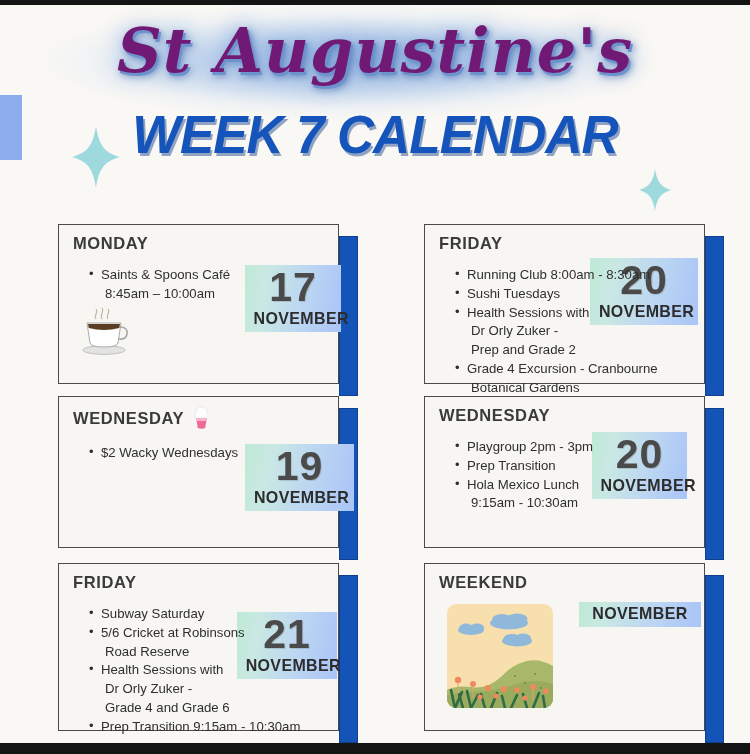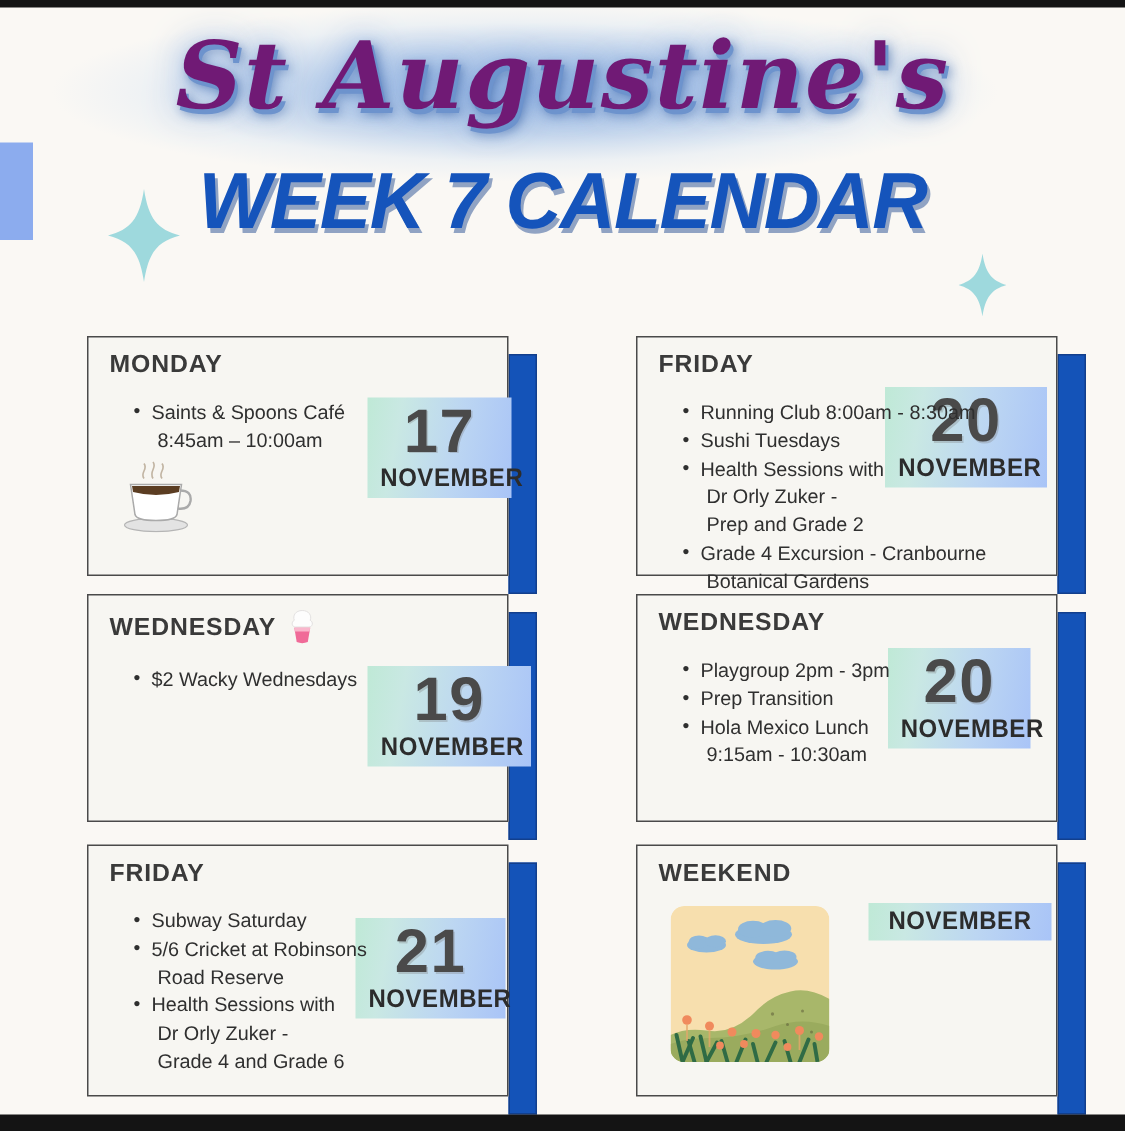--- a/index.html
+++ b/index.html
@@ -424,20 +424,21 @@
             <div class="day-title">
               <span>FRIDAY</span>
             </div>
             <ul class="events">
               <li class="bulleted">Subway Saturday</li>
               <li class="bulleted">5/6 Cricket at Robinsons</li>
               <li class="cont">Road Reserve</li>
               <li class="bulleted">Health Sessions with</li>
               <li class="cont">Dr Orly Zuker -</li>
               <li class="cont">Grade 4 and Grade 6</li>
+              <li class="bulleted">Prep Transition 9:15am - 10:30am</li>
             </ul>
             <div class="date-badge badge-fri">
               <span class="date-num">21</span>
               <span class="date-month">NOVEMBER</span>
             </div>
           </div>
         </div>
       </div>
 
       <div class="spacer-pad"></div>

